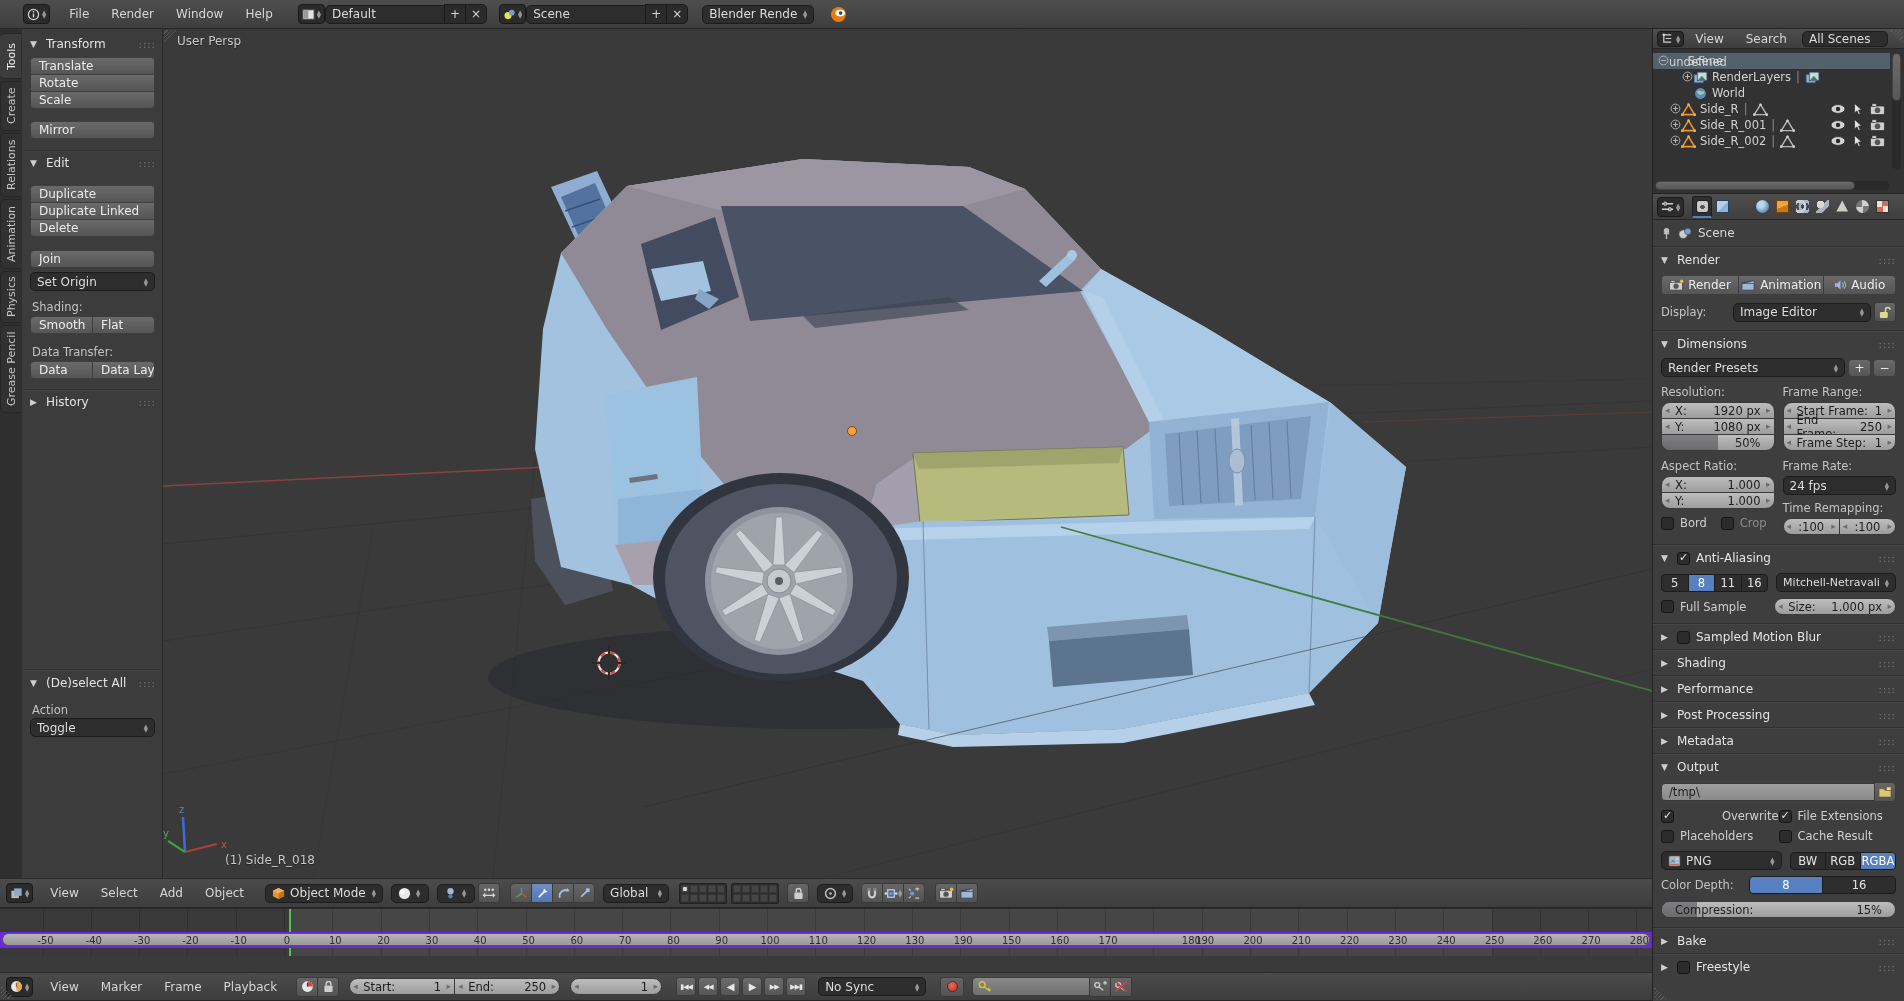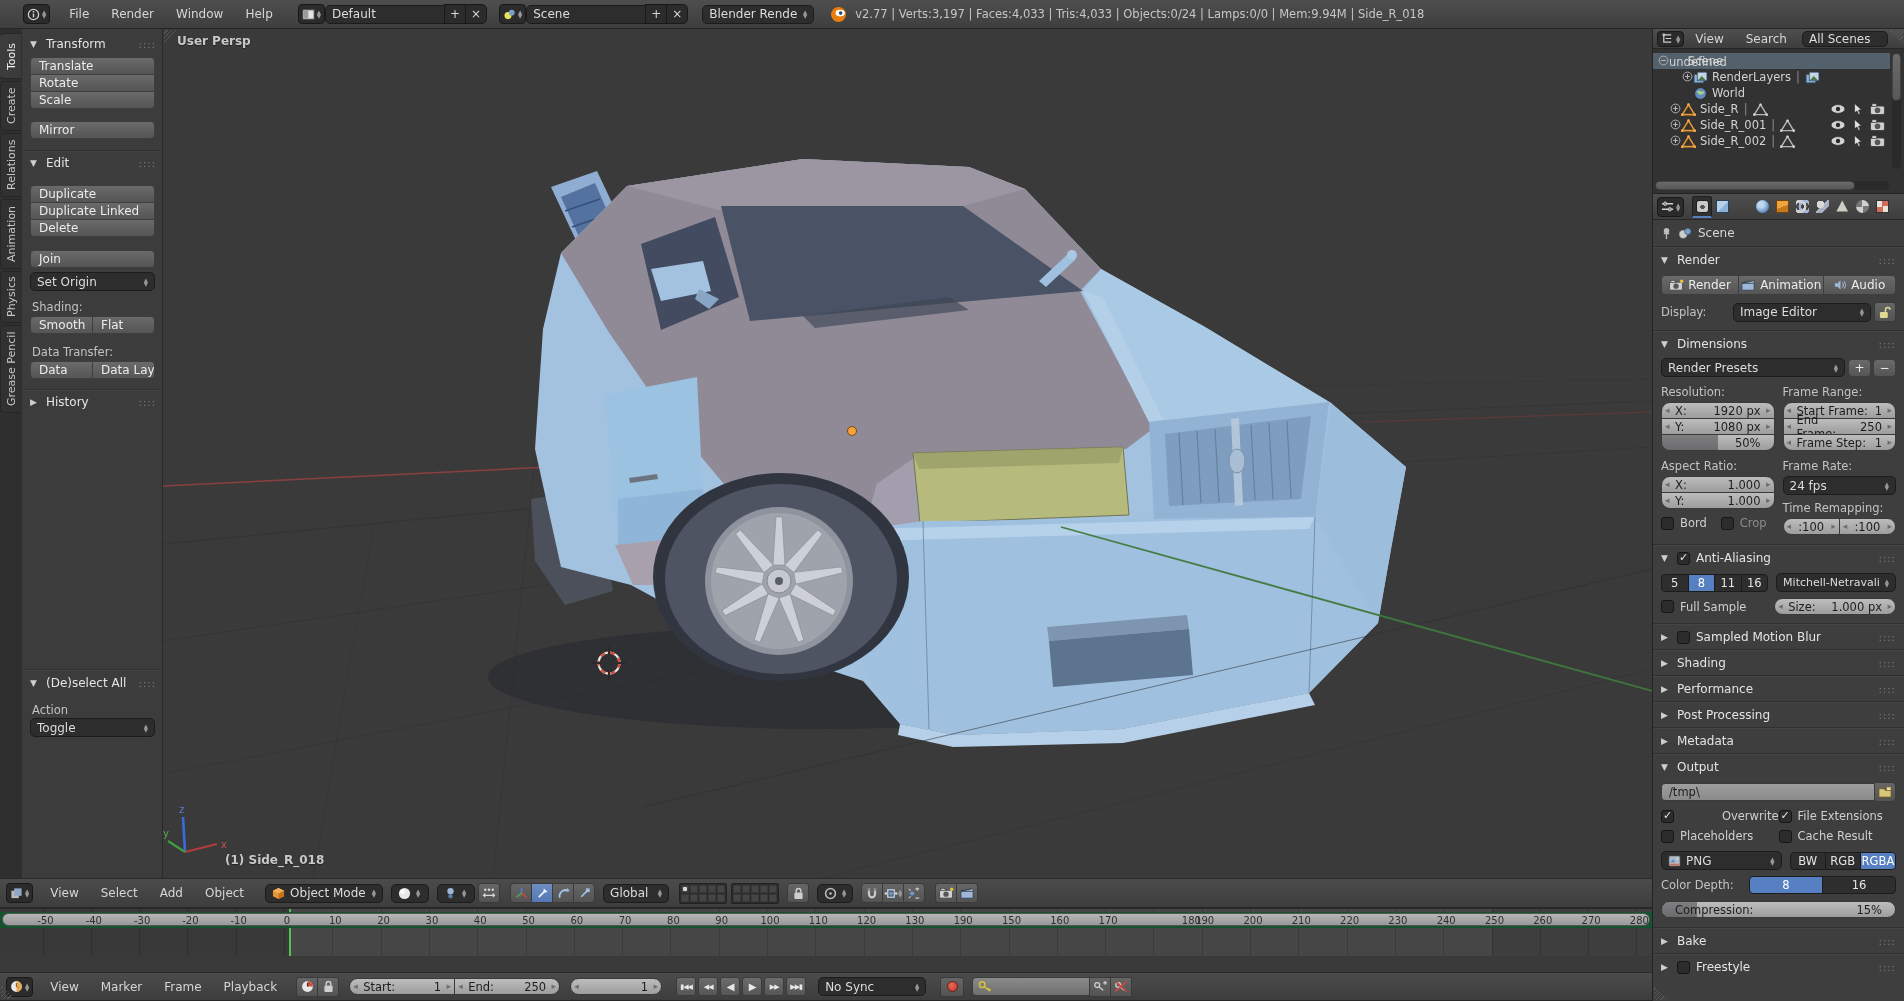--- a/index.html
+++ b/index.html
@@ -124,21 +124,21 @@
     background:#2c2c2c; padding:1px; border:1px solid #222; border-radius:2px; }
   .lcell { background:#454545; border:1px solid #383838; position:relative; }
   .lcell.on::after { content:""; position:absolute; inset:1px; background:#d8d8d8; border-radius:1px; }
 
   .tick { position:absolute; top:1px; font-size:10px; color:#2e2e2e; transform:translateX(-50%); }
   .pbtn { width:20px; height:19px; background:linear-gradient(#6c6c6c,#565656); border:1px solid #3c3c3c;
     border-radius:3px; margin-left:2px; display:flex; align-items:center; justify-content:center;
     color:#e8e8e8; font-size:7px; letter-spacing:-1px; }
 
   .grip { width:14px; height:14px; background:repeating-linear-gradient(135deg, transparent 0 2px, #5f5f5f 2px 3px); opacity:.8; }
-  .vplabel { color:#c9c9c9; font-size:12px; text-shadow:0 1px 1px rgba(0,0,0,.4);font-weight:bold; }
+  .vplabel { color:#c9c9c9; font-size:12px; text-shadow:0 1px 1px rgba(0,0,0,.4); }
 </style>
 </head>
 <body>
 
 <div class="screen">
 
   <div class="abs hbar row" style="left:0;top:0;width:1904px;height:29px;padding-left:17px;">
     <span class="ebtn" style="margin-left:6px;">
       <span class="hicon">
           <svg width="13" height="13" viewBox="0 0 14 14">
@@ -187,21 +187,20 @@
         <span class="lbl">Blender Render</span>
         <span class="ud"></span>
       </span>
     <span class="hicon" style="margin-left:16px;width:17px;height:17px;">
         <svg width="17" height="17" viewBox="0 0 16 16">
           <circle cx="8" cy="8" r="7" fill="#e87d0d"></circle>
           <ellipse cx="9.6" cy="6.7" rx="4.4" ry="3.1" fill="#fff"></ellipse>
           <circle cx="10" cy="6.7" r="1.7" fill="#214a6e"></circle>
         </svg>
       </span>
-    <span style="margin-left:8px;color:#c6c6c6;font-size:11.5px;">v2.77 | Verts:3,197 | Faces:4,033 | Tris:4,033 | Objects:0/24 | Lamps:0/0 | Mem:9.94M | Side_R_018</span>
   </div>
 
   <div class="abs tabcol" style="left:0;top:29px;width:22px;height:849px;">
     <div id="tool-tabs" style="padding-top:4px;">
         <div class="vtab active" style="height: 46px;">Tools</div>
         <div class="vtab" style="height: 50px;">Create</div>
         <div class="vtab" style="height: 64px;">Relations</div>
         <div class="vtab" style="height: 70px;">Animation</div>
         <div class="vtab" style="height: 52px;">Physics</div>
         <div class="vtab" style="height: 88px;">Grease Pencil</div>
@@ -613,21 +612,21 @@
         <div style="position: absolute; top: 0px; bottom: 0px; width: 1px; background: rgba(0, 0, 0, 0.16); left: 1346.6px;"></div>
         <div style="position: absolute; top: 0px; bottom: 0px; width: 1px; background: rgba(0, 0, 0, 0.16); left: 1394.9px;"></div>
         <div style="position: absolute; top: 0px; bottom: 0px; width: 1px; background: rgba(0, 0, 0, 0.16); left: 1443.2px;"></div>
         <div style="position: absolute; top: 0px; bottom: 0px; width: 1px; background: rgba(0, 0, 0, 0.16); left: 1491.5px;"></div>
         <div style="position: absolute; top: 0px; bottom: 0px; width: 1px; background: rgba(0, 0, 0, 0.16); left: 1539.8px;"></div>
         <div style="position: absolute; top: 0px; bottom: 0px; width: 1px; background: rgba(0, 0, 0, 0.16); left: 1588.1px;"></div>
         <div style="position: absolute; top: 0px; bottom: 0px; width: 1px; background: rgba(0, 0, 0, 0.16); left: 1636.4px;"></div>
       </div>
     <div class="abs" id="tl-frameline" style="top: 0px; bottom: 0px; width: 2px; background: rgb(84, 193, 84); left: 288.83px;"></div>
   </div>
-  <div class="abs" style="left:0;top:912px;width:1652px;height:16px;background:#14532d;">
+  <div class="abs" style="left:0;top:932px;width:1652px;height:16px;background:#6d28d9;">
     <div class="abs" id="tl-ruler" style="left:2px;right:2px;top:1px;height:13px;border-radius:7px;background:linear-gradient(#b6b6b6,#989898);border:1px solid #555;overflow:hidden;">
         <span class="tick" style="left: 42.5px;">-50</span>
         <span class="tick" style="left: 90.8px;">-40</span>
         <span class="tick" style="left: 139.1px;">-30</span>
         <span class="tick" style="left: 187.4px;">-20</span>
         <span class="tick" style="left: 235.7px;">-10</span>
         <span class="tick" style="left: 284px;">0</span>
         <span class="tick" style="left: 332.3px;">10</span>
         <span class="tick" style="left: 380.6px;">20</span>
         <span class="tick" style="left: 428.9px;">30</span>

